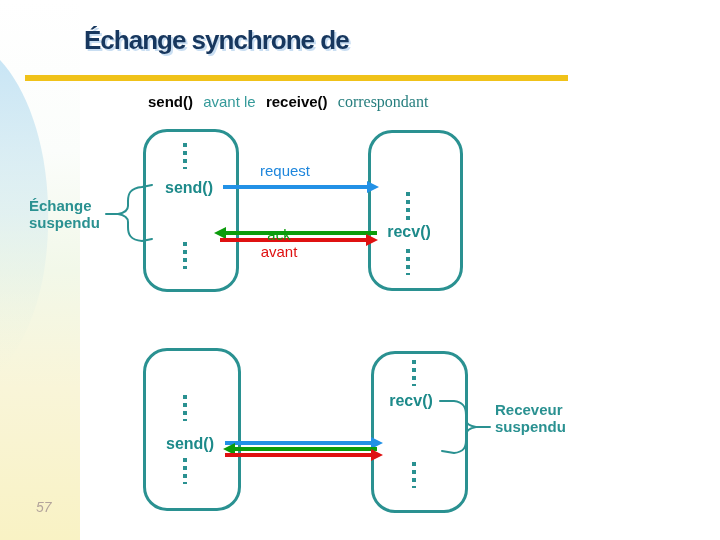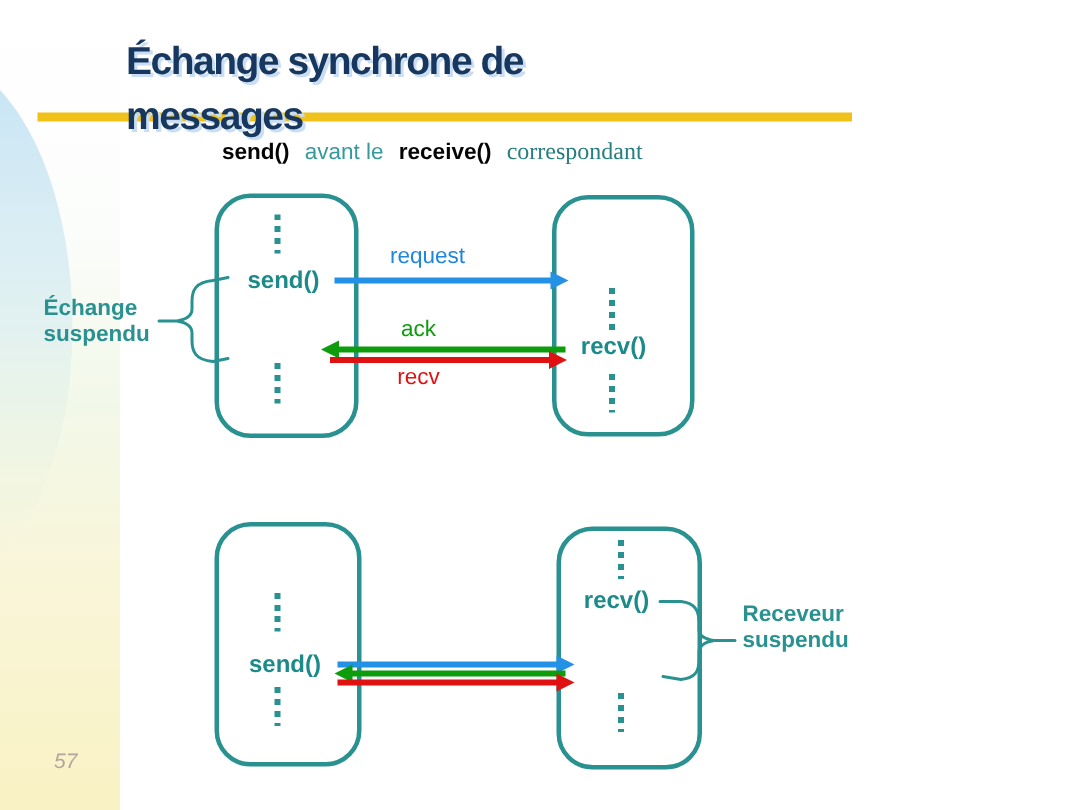--- a/index.html
+++ b/index.html
@@ -83,21 +83,20 @@
         <stop offset="0.5" stop-color="#d9edf0" stop-opacity="0.7"></stop>
         <stop offset="1" stop-color="#eef3d9" stop-opacity="0"></stop>
       </linearGradient>
     </defs>
     <path d="M0,60 C26,88 46,140 48,205 C50,272 36,330 0,372 Z" fill="url(#blobg)"></path>
   </svg>
 
   <div class="rule"></div>
   <div class="title">
     <div>Échange synchrone de</div>
-    <div>messages</div>
   </div>
 
   <div class="heading h1">
     <span class="call">send()</span>
     <span class="mid gap-l">avant le</span>
     <span class="call gap-l">receive()</span>
     <span class="tail-serif gap-l">correspondant</span>
   </div>
 
   <div class="tbox" style="left:143px;top:129px;width:90px;height:157px;"></div>
@@ -110,25 +109,25 @@
 
   <div class="calllabel" style="left:158px;top:179px;width:62px;">send()</div>
   <div class="calllabel" style="left:382px;top:223px;width:54px;">recv()</div>
 
   <div class="aline c-blue" style="left:223px;top:185px;width:145px;"></div>
   <div class="ahead hr c-blue" style="left:367px;top:181px;"></div>
   <div class="alabel lab-blue" style="left:248px;top:162px;width:74px;">request</div>
 
   <div class="aline c-green" style="left:225px;top:231px;width:152px;"></div>
   <div class="ahead hl c-green" style="left:214px;top:227px;"></div>
-  <div class="alabel lab-green" style="left:253px;top:211px;width:52px;">ack</div>
+  <div class="alabel lab-green" style="left:253px;top:226px;width:52px;">ack</div>
 
   <div class="aline c-red" style="left:220px;top:238px;width:146px;"></div>
   <div class="ahead hr c-red" style="left:366px;top:234px;"></div>
-  <div class="alabel lab-red" style="left:250px;top:243px;width:58px;">recv</div>
+  <div class="alabel lab-red" style="left:250px;top:243px;width:58px;">avant</div>
 
   <div class="sidenote" style="left:29px;top:197px;">
     <div>Échange</div>
     <div>suspendu</div>
   </div>
   <svg class="brace" style="left:102px;top:184px;" width="52" height="60" viewBox="0 0 52 60">
     <path d="M40,3 C28,4 26,10 26,17 L26,22 C26,27 22,29 16,30 C22,31 26,33 26,38 L26,43 C26,50 28,56 40,57 M40,3 L50,1 M40,57 L50,55 M4,30 L16,30" fill="none" stroke="#2a9191" stroke-width="2" stroke-linecap="round"></path>
   </svg>
 
 

